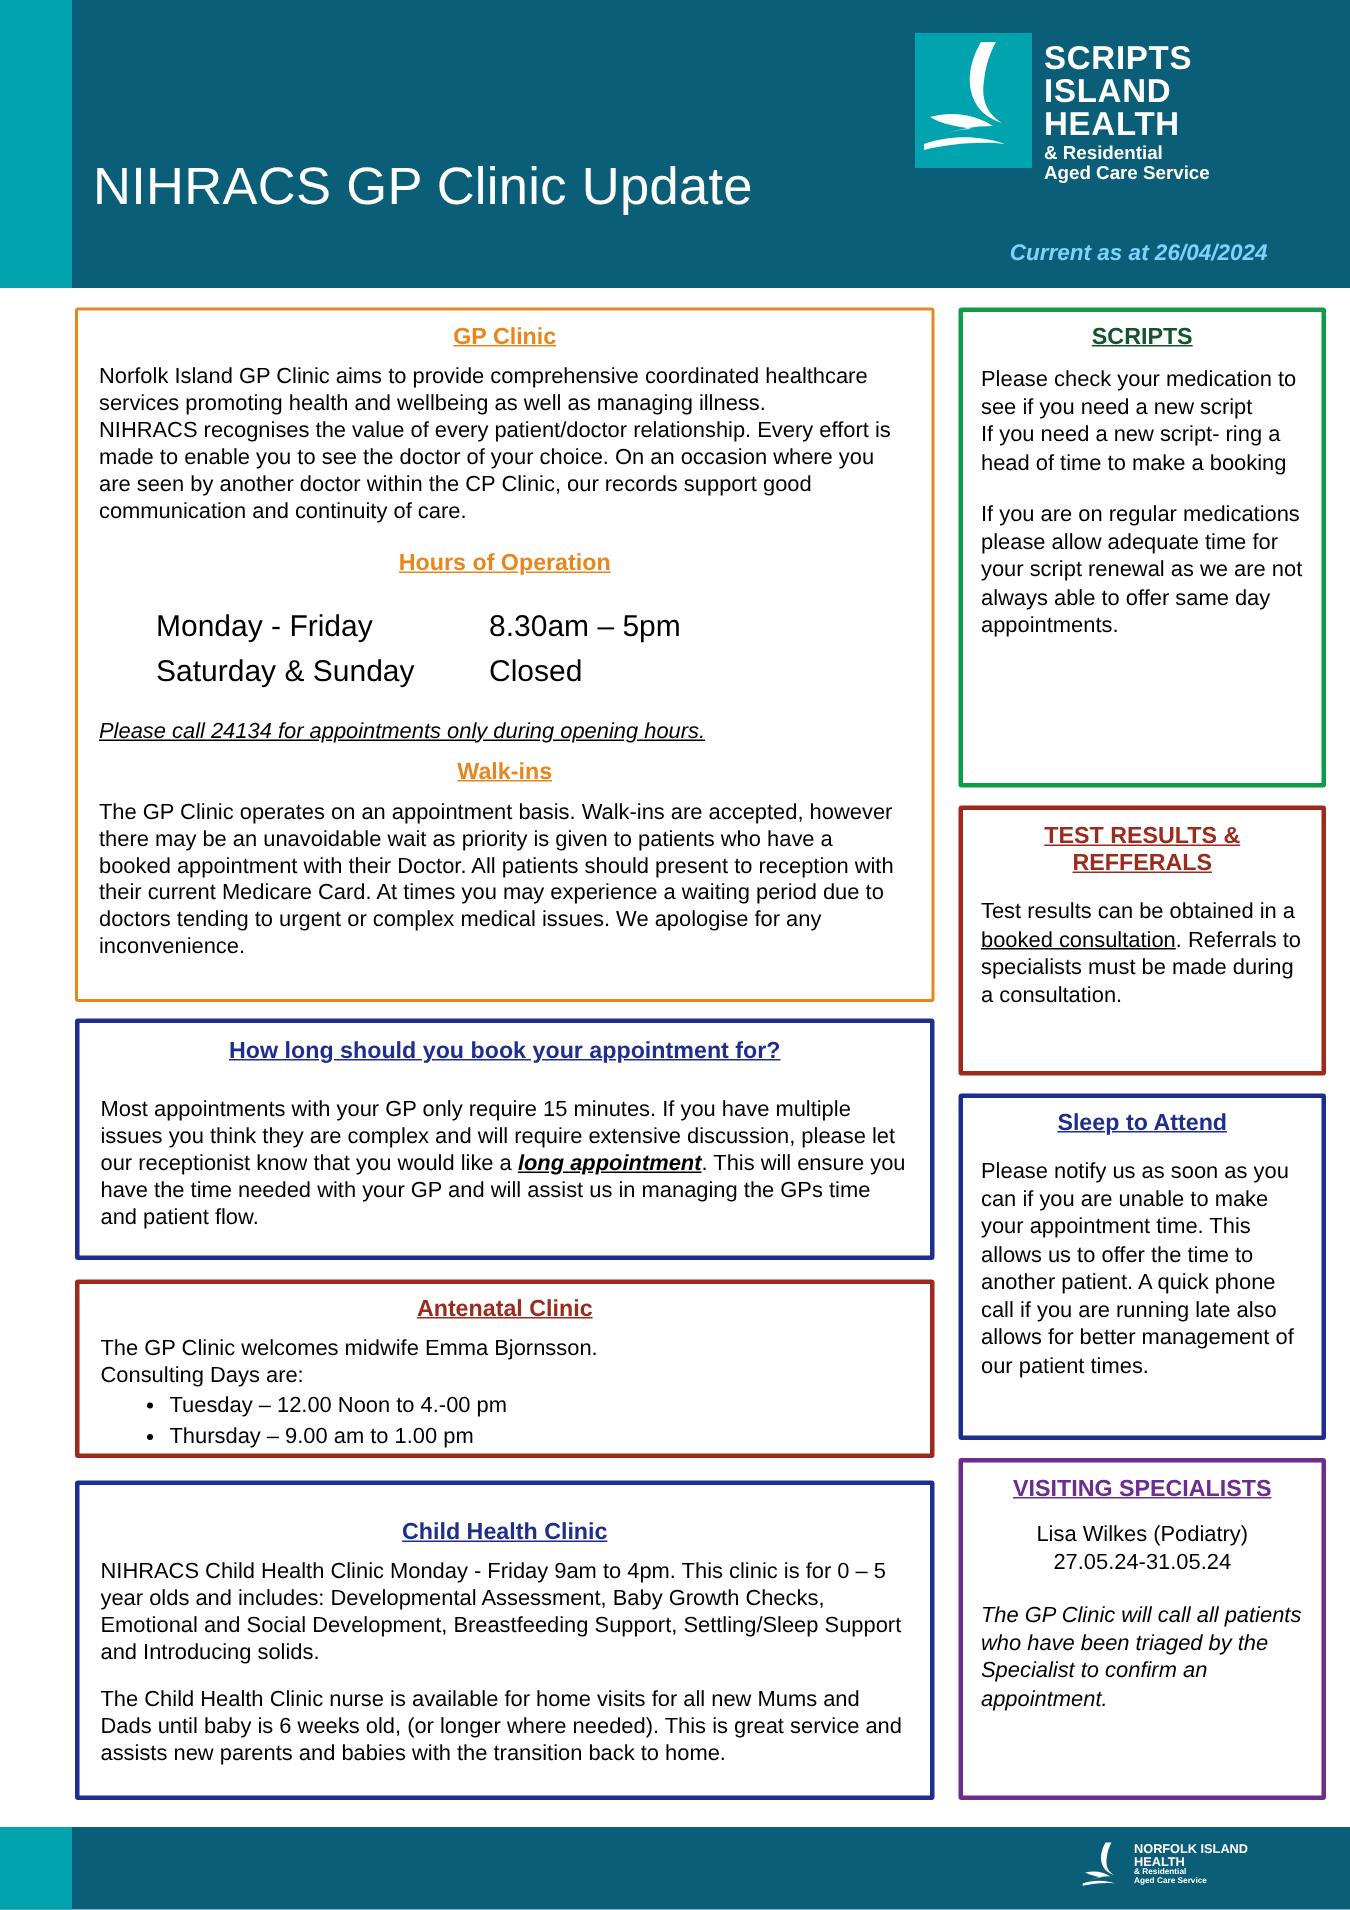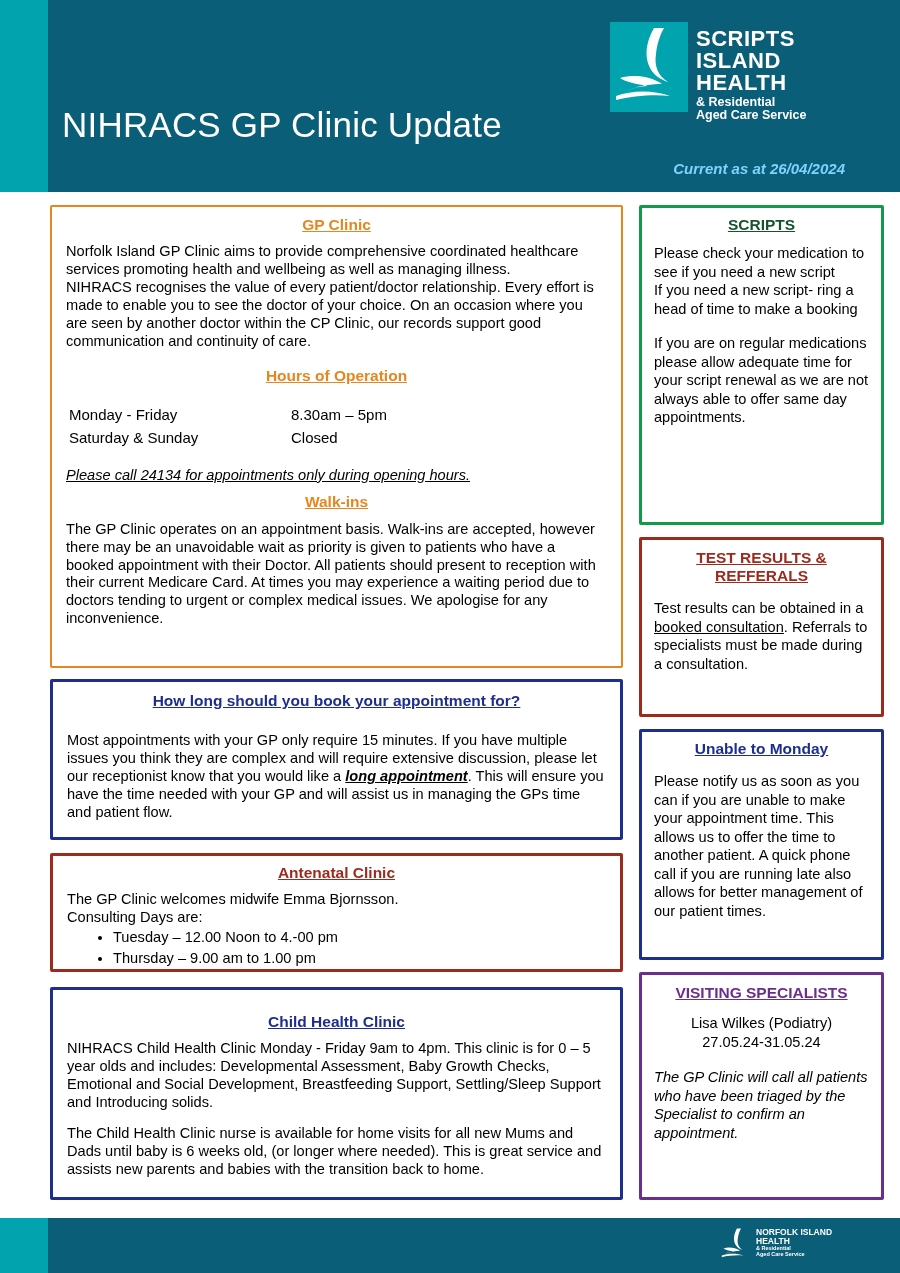--- a/index.html
+++ b/index.html
@@ -204,21 +204,21 @@
   #box-specialists .box-title { color: #6b2d8e; }
 
   .sub-title {
     text-align: center;
     text-decoration: underline;
     font-weight: bold;
     font-size: 15.5px;
     color: #e8861e;
     margin: 0;
   }
-  .hours-table { width: 100%; font-size: 15px; line-height: 1.3; }
+  .hours-table { width: 100%; font-size: 20px; line-height: 1.3; margin-left: 35px; }
   .hours-table td.day { width: 218px; }
   .note-italic {
     font-size: 14.6px;
     font-style: italic;
     text-decoration: underline;
     margin: 0;
   }
   ul.bullets {
     margin: 0;
     padding-left: 46px;
@@ -337,21 +337,21 @@
       <div class="inner">
         <div class="box-title">TEST RESULTS &amp;</div>
         <div class="box-title">REFFERALS</div>
         <div style="height:14px"></div>
         <p class="p-right"><span>Test results can be obtained in a </span><span class="ul">booked consultation</span><span>. Referrals to specialists must be made during a consultation.</span></p>
       </div>
     </div>
 
     <div class="box" id="box-unable">
       <div class="inner">
-        <div class="box-title">Unable to Monday</div>
+        <div class="box-title">Sleep to Attend</div>
         <div style="height:14px"></div>
         <p class="p-right">Please notify us as soon as you can if you are unable to make your appointment time.  This allows us to offer the time to another patient. A quick phone call if you are running late also allows for better management of our patient times.</p>
       </div>
     </div>
 
     <div class="box" id="box-specialists">
       <div class="inner">
         <div class="box-title">VISITING SPECIALISTS</div>
         <div style="height:12px"></div>
         <p class="p-right center">Lisa Wilkes (Podiatry)</p>

